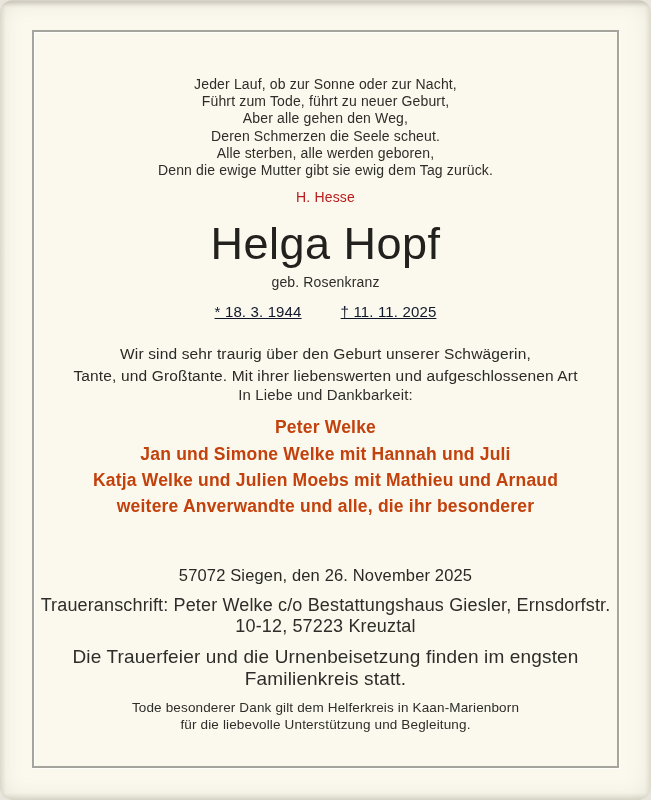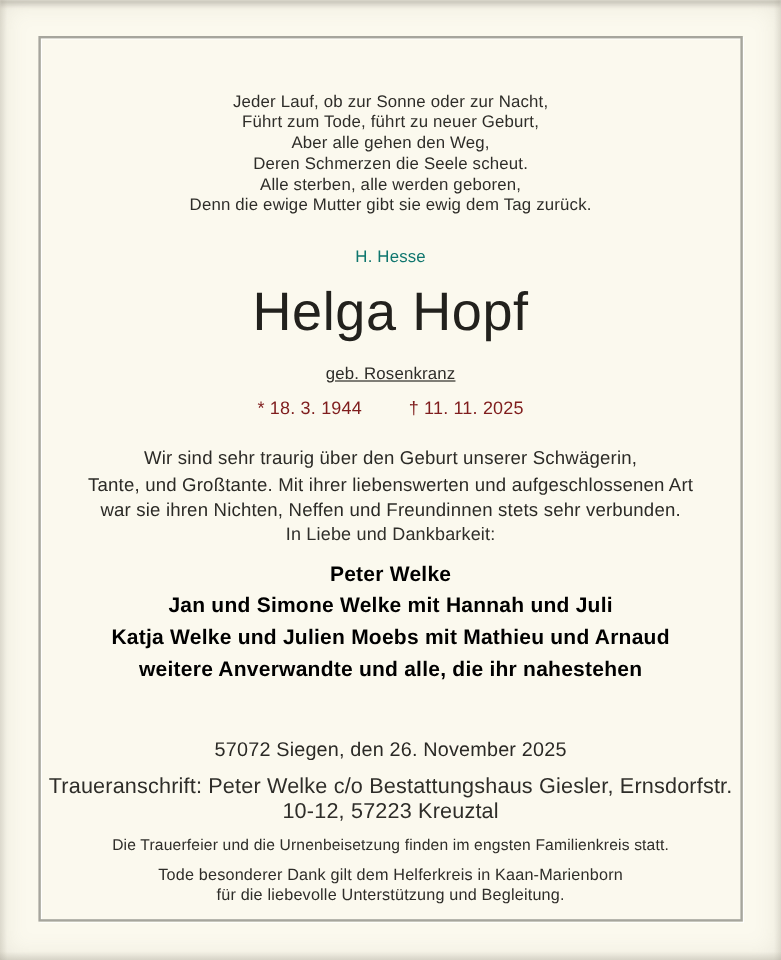--- a/index.html
+++ b/index.html
@@ -11,20 +11,21 @@
 
   .page {
     position: relative;
     width: 651px;
     height: 800px;
     margin: 0 auto;
     background: #fbf9ee;
     overflow: hidden;
     box-shadow: inset 0 0 22px rgba(120,115,95,0.18);
     color: #2b2a26;
+    border-radius: 13px;
   }
 
   
   .scan-edge-top {
     position: absolute;
     left: 0; top: 0;
     width: 100%; height: 7px;
     background: linear-gradient(to bottom, rgba(110,105,95,0.35), rgba(110,105,95,0.0));
     filter: blur(1px);
   }
@@ -71,87 +72,87 @@
   }
 
   .poem {
     margin-top: 44px;
     font-size: 14px;
     line-height: 17.2px;
     color: #2e2d29;
   }
 
   .poem-author {
-    margin-top: 26px;
+    margin-top: 10px;
     font-size: 14px;
-    color: #0f766e;
+    color: #b91c1c;
   }
 
   .deceased-name {
     margin-top: 14px;
     font-size: 45px;
     line-height: 50px;
     font-weight: 400;
     color: #22211d;
     letter-spacing: 0.5px;
     text-align: right;
   }
 
   .maiden-name {
-    margin-top: 18px;
+    margin-top: 5px;
     font-size: 14px;
     color: #2e2d29;
-    text-decoration: underline;
   }
 
   .dates {
     margin-top: 13px;
     font-size: 15px;
     display: flex;
     gap: 39px;
     justify-content: center;
-    color: #7f1d1d;
+    color: #0f172a;
+    text-decoration: underline;
   }
 
   .tribute {
     margin-top: 23px;
     font-size: 15.5px;
     line-height: 21.5px;
     color: #2b2a26;
   }
 
   .farewell-label {
     font-size: 15px;
     color: #302f2b;
   }
 
   .mourners {
     margin-top: 11px;
     font-size: 17.5px;
     line-height: 26.4px;
     font-weight: 700;
-    color: #000000;
+    color: #c2410c;
     letter-spacing: 0.2px;
   }
 
   .place-date {
     margin-top: 46px;
     font-size: 16.5px;
     color: #2a2925;
   }
 
   .address {
     margin-top: 10px;
     font-size: 18px;
     color: #2e2d29;
   }
 
   .ceremony-note {
     margin-top: 9px;
-    font-size: 13px;
+    font-size: 19px;
     color: #2e2d29;
   }
 
   .thanks {
     margin-top: 9px;
     font-size: 13.5px;
     line-height: 17px;
     color: #2e2d29;
   }
 </style>
@@ -184,30 +185,29 @@
     <div class="maiden-name">geb. Rosenkranz</div>
 
     <div class="dates">
       <span>* 18. 3. 1944</span>
       <span>† 11. 11. 2025</span>
     </div>
 
     <div class="tribute">
       <div>Wir sind sehr traurig über den Geburt unserer Schwägerin,</div>
       <div>Tante, und Großtante. Mit ihrer liebenswerten und aufgeschlossenen Art</div>
-      <div>war sie ihren Nichten, Neffen und Freundinnen stets sehr verbunden.</div>
     </div>
 
     <div class="farewell-label">In Liebe und Dankbarkeit:</div>
 
     <div class="mourners">
       <div>Peter Welke</div>
       <div>Jan und Simone Welke mit Hannah und Juli</div>
       <div>Katja Welke und Julien Moebs mit Mathieu und Arnaud</div>
-      <div>weitere Anverwandte und alle, die ihr nahestehen</div>
+      <div>weitere Anverwandte und alle, die ihr besonderer</div>
     </div>
 
     <div class="place-date">57072 Siegen, den 26. November 2025</div>
 
     <div class="address">Traueranschrift: Peter Welke c/o Bestattungshaus Giesler, Ernsdorfstr. 10-12, 57223 Kreuztal</div>
 
     <div class="ceremony-note">Die Trauerfeier und die Urnenbeisetzung finden im engsten Familienkreis statt.</div>
 
     <div class="thanks">
       <div>Tode besonderer Dank gilt dem Helferkreis in Kaan-Marienborn</div>

